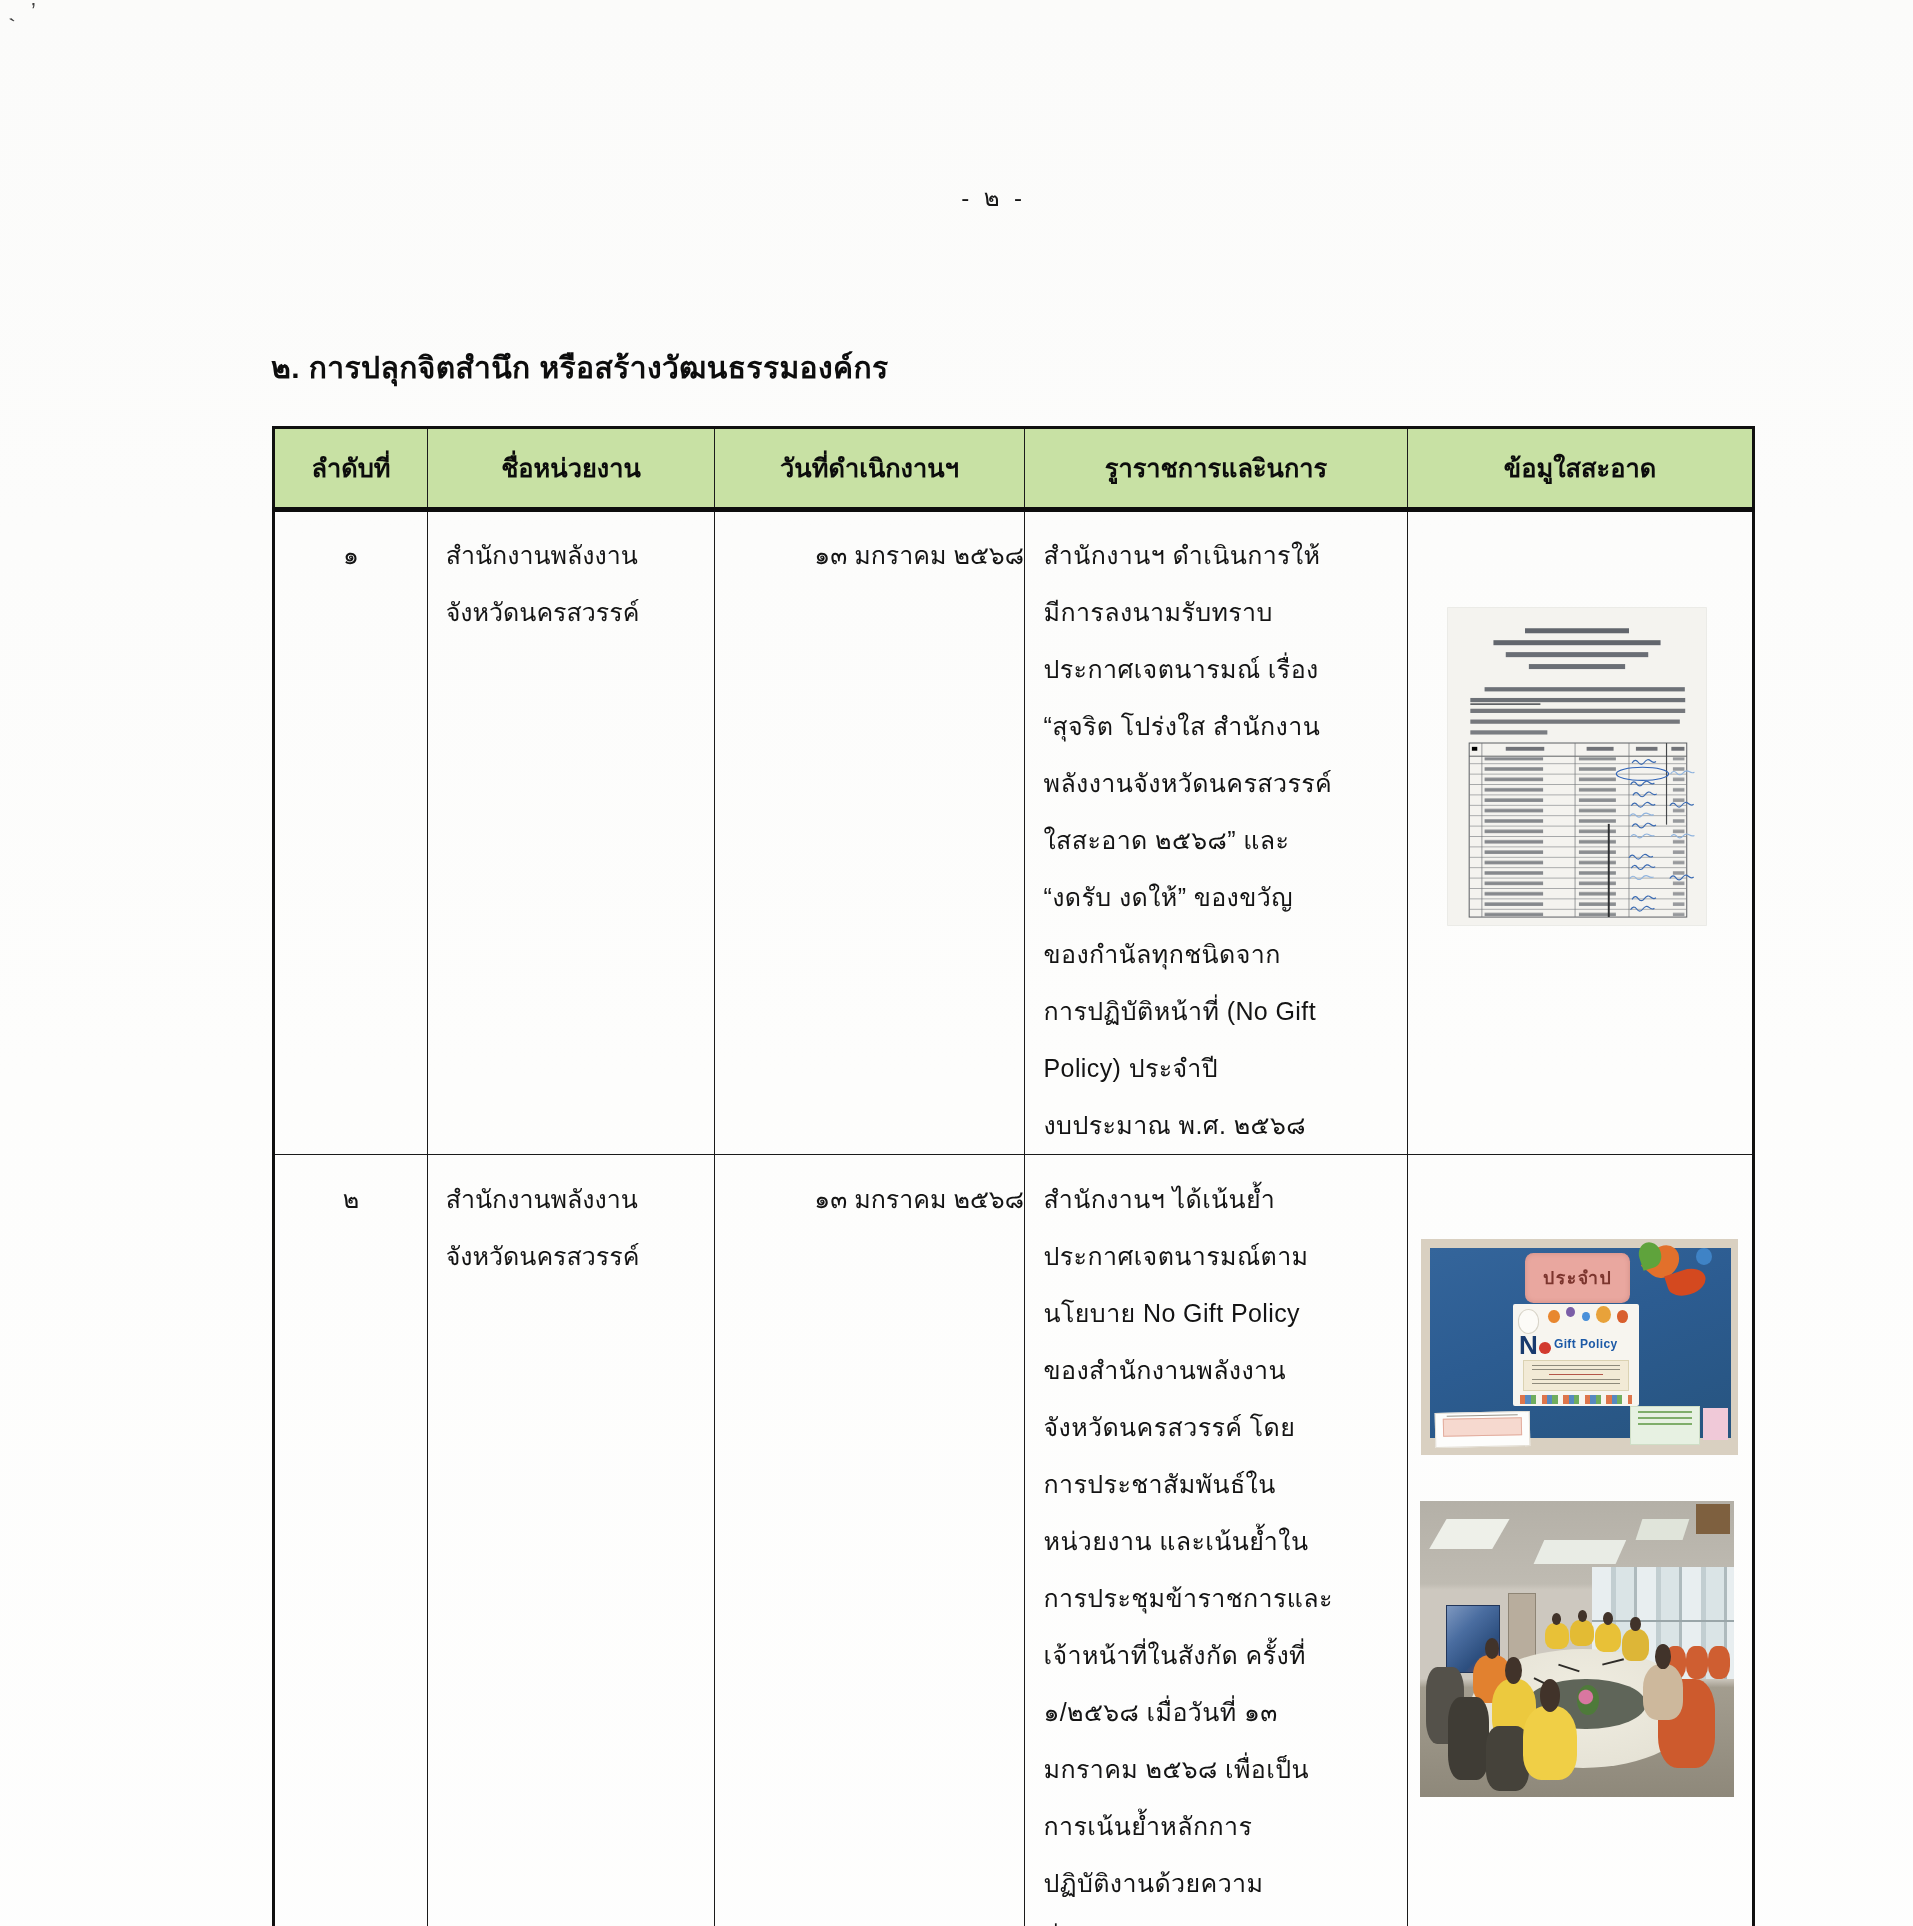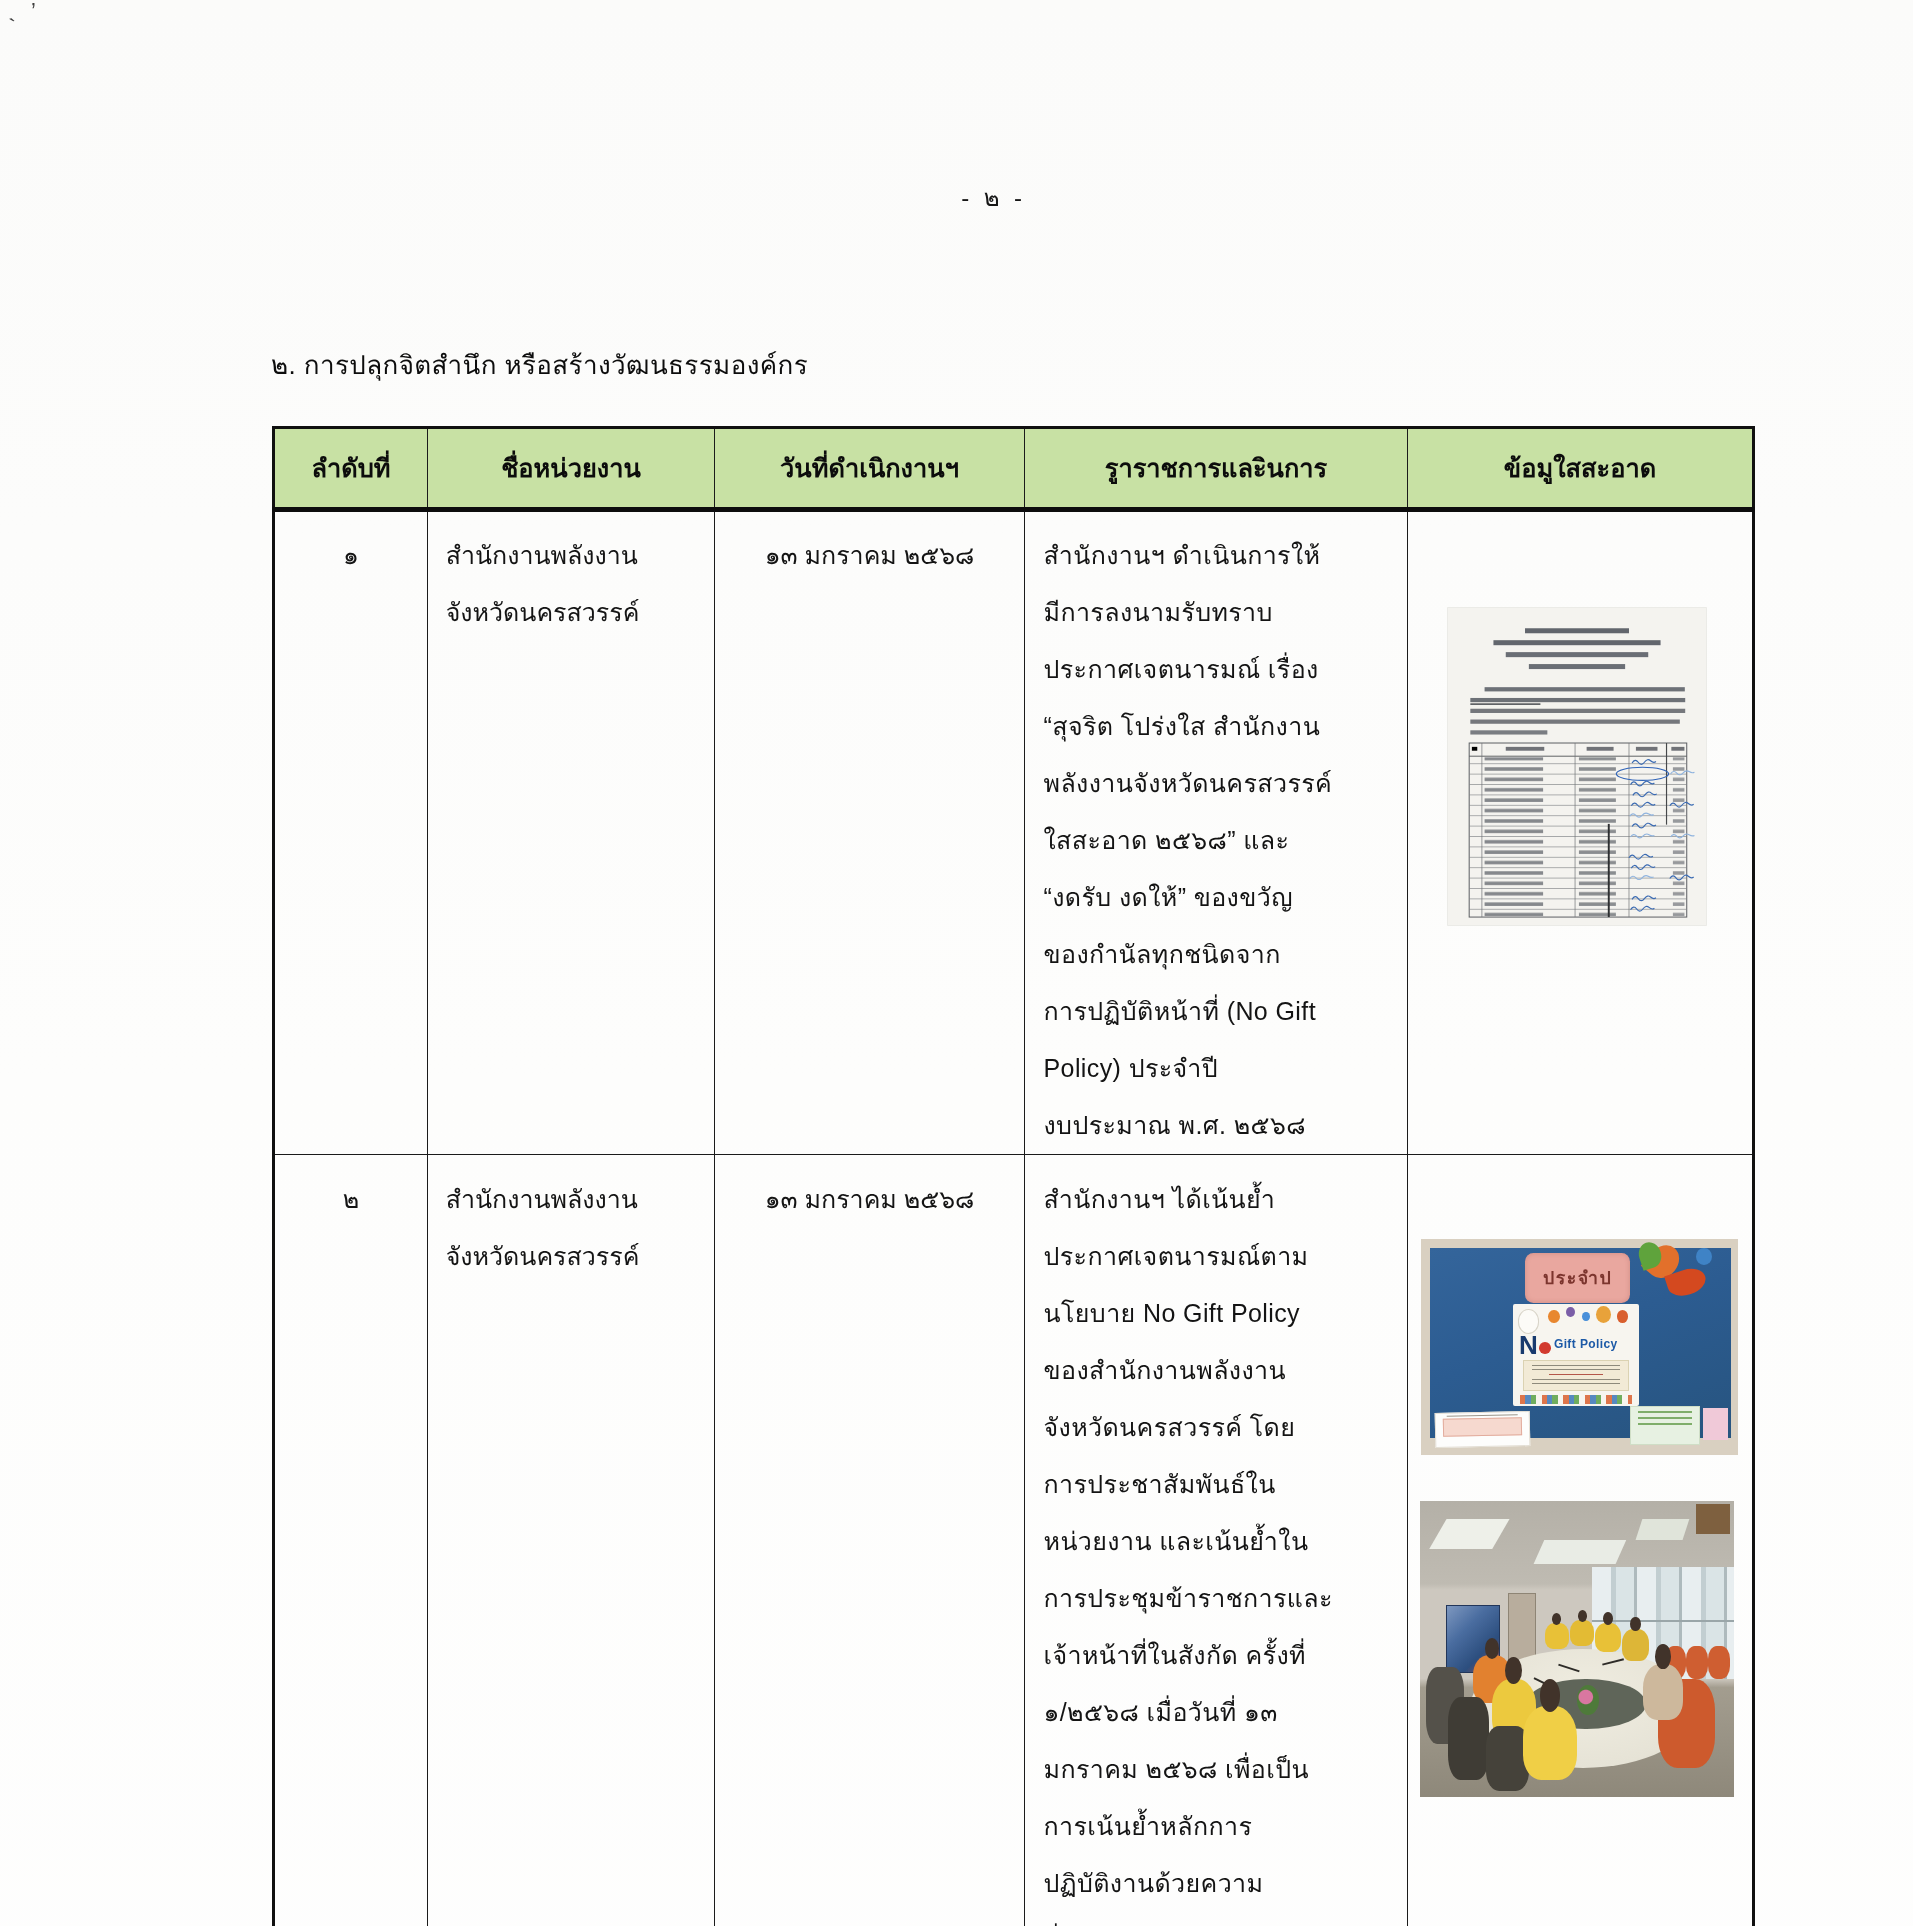--- a/index.html
+++ b/index.html
@@ -8,39 +8,39 @@
 
   #page { position:absolute; inset:0; background:linear-gradient(180deg,#fbfbfa 0%,#fdfdfc 40%,#fefefe 100%); }
 
   .mark { position:absolute; color:#3c3c3c; font-size:21.6px; }
   .mark1 { left:31px; top:-2.3px; }
   .mark2 { left:10px; top:14px; transform:rotate(-12deg); }
 
   .page-number { position:absolute; left:932px; top:178px; width:123px; text-align:center;
                  font-size:24px; letter-spacing:3.9px; color:#161616; }
 
-  .heading { position:absolute; left:271px; top:344px; font-size:26px; font-weight:400; color:#0d0d0d; letter-spacing:0.4px; }
+  .heading { position:absolute; left:271px; top:344px; font-size:30px; font-weight:700; color:#0d0d0d; letter-spacing:0.4px; }
 
   table.main { position:absolute; left:272px; top:426px; width:1479px;
                border-collapse:collapse; table-layout:fixed; }
   table.main { border:3.5px solid #101010; }
   table.main th, table.main td { border:1.9px solid #1b1b1b; }
 
   thead th { height:82px; background:#c8e1a4; font-size:25.4px; font-weight:700;
              text-align:center; vertical-align:middle; color:#0c0c0c;
              border-bottom:5px solid #0d0d0d !important; }
 
   tbody td { vertical-align:top; font-size:25px; line-height:57px; color:#141414; overflow:hidden; }
   tr.r1 { height:645px; }
   tr.r2 { height:847px; }
 
   .pre { white-space:pre-line; }
   td.c-no   { text-align:center; padding-top:15.4px; }
   td.c-agency { padding:15.4px 11.6px 0 17.7px; }
-  td.c-date { text-align:center; padding-top:15.4px; }
+  td.c-date { text-align:right; padding-top:15.4px; }
   td.c-desc { padding:15.4px 7px 0 18.5px; letter-spacing:0.4px; }
   td.c-attach { position:relative; padding:0; }
 
   
   .docscan { position:absolute; left:40px; top:96px; width:258px; height:317px;
              background:#f4f3ef; box-shadow:0 0 0 0.8px #e7e6e1; }
   .docscan svg { width:100%; height:100%; display:block; }
 
   
   .board { position:absolute; left:12.7px; top:84px; width:317px; height:216px;

